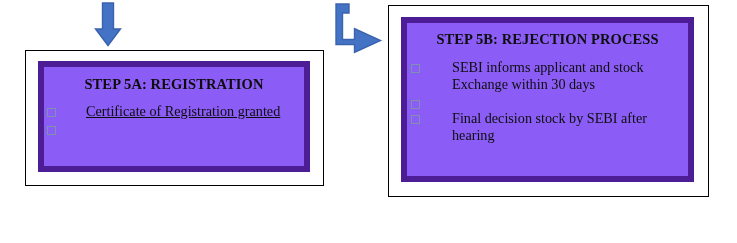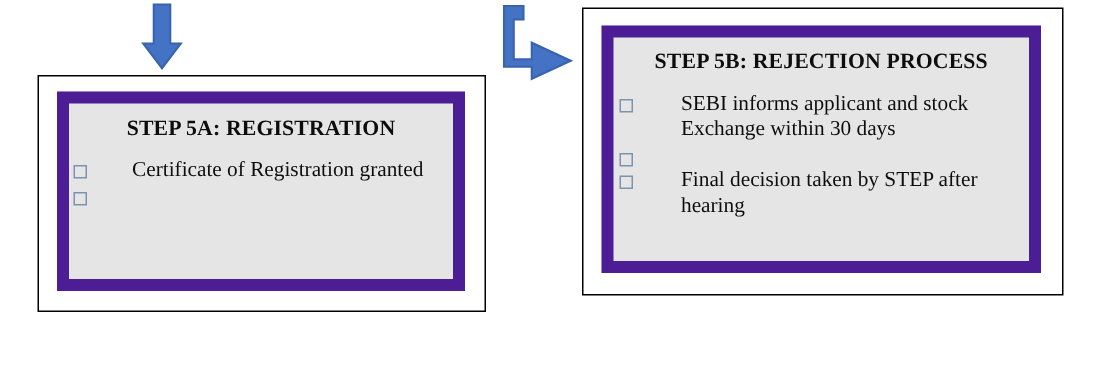--- a/index.html
+++ b/index.html
@@ -30,22 +30,22 @@
   .step-box {
     position: absolute;
     box-sizing: border-box;
     background: #ffffff;
     border: 1.5px solid #000000;
     padding: 0;
   }
   .step-inner {
     position: absolute;
     box-sizing: border-box;
-    border: 8px solid #4c1d95;
-    background: #e5e5e5;
+    border: 6px solid #4c1d95;
+    background: #8b5cf6;
     overflow: hidden;
   }
 
   .step-title {
     text-align: center;
     font-weight: bold;
     font-size: 14.5px;
     letter-spacing: 0.1px;
     line-height: 1.15;
     margin: 0;
@@ -79,24 +79,24 @@
     margin-top: 5px;
   }
   .cb-gap {
     flex: 0 0 auto;
   }
   .bullet-text {
     flex: 1 1 auto;
   }
 
   
-  #card-5a { left: 25px; top: 50px; width: 299px; height: 158px; }
+  #card-5a { left: 25px; top: 50px; width: 299px; height: 136px; }
   #card-5a .step-inner { left: 12px; top: 10px; right: 13px; bottom: 13px; }
   #card-5a .step-title { margin-top: 9px; }
-  #card-5a ul.bullet-list { margin-top: 10px; padding-left: 3px; }
+  #card-5a ul.bullet-list { margin-top: 10px; padding-left: 3px; text-decoration: underline; }
   #card-5a .cb-gap { width: 30px; }
   #card-5a ul.bullet-list li { margin-bottom: 1px; }
 
   
   #card-5b { left: 388px; top: 5px; width: 321px; height: 192px; }
   #card-5b .step-inner { left: 12px; top: 11px; right: 14px; bottom: 14px; }
   #card-5b .step-title { margin-top: 8px; }
   #card-5b ul.bullet-list { margin-top: 11px; padding-left: 4px; }
   #card-5b .cb-gap { width: 32px; }
   #card-5b ul.bullet-list li { margin-bottom: 1px; }
@@ -140,19 +140,19 @@
           <span class="cb-gap"></span>
           <span class="bullet-text">SEBI informs applicant and stock Exchange within 30 days</span>
         </li>
         <li>
           <span class="cb"></span>
           <span class="cb-gap"></span>
         </li>
         <li>
           <span class="cb"></span>
           <span class="cb-gap"></span>
-          <span class="bullet-text">Final decision taken by STEP after hearing</span>
+          <span class="bullet-text">Final decision stock by SEBI after hearing</span>
         </li>
       </ul>
     </div>
   </div>
 
 </div>
 
 </body></html>

